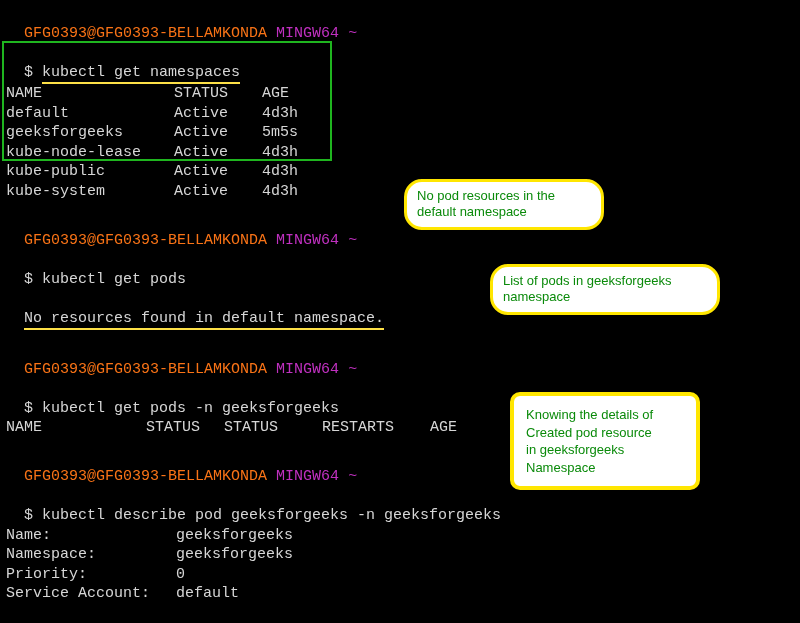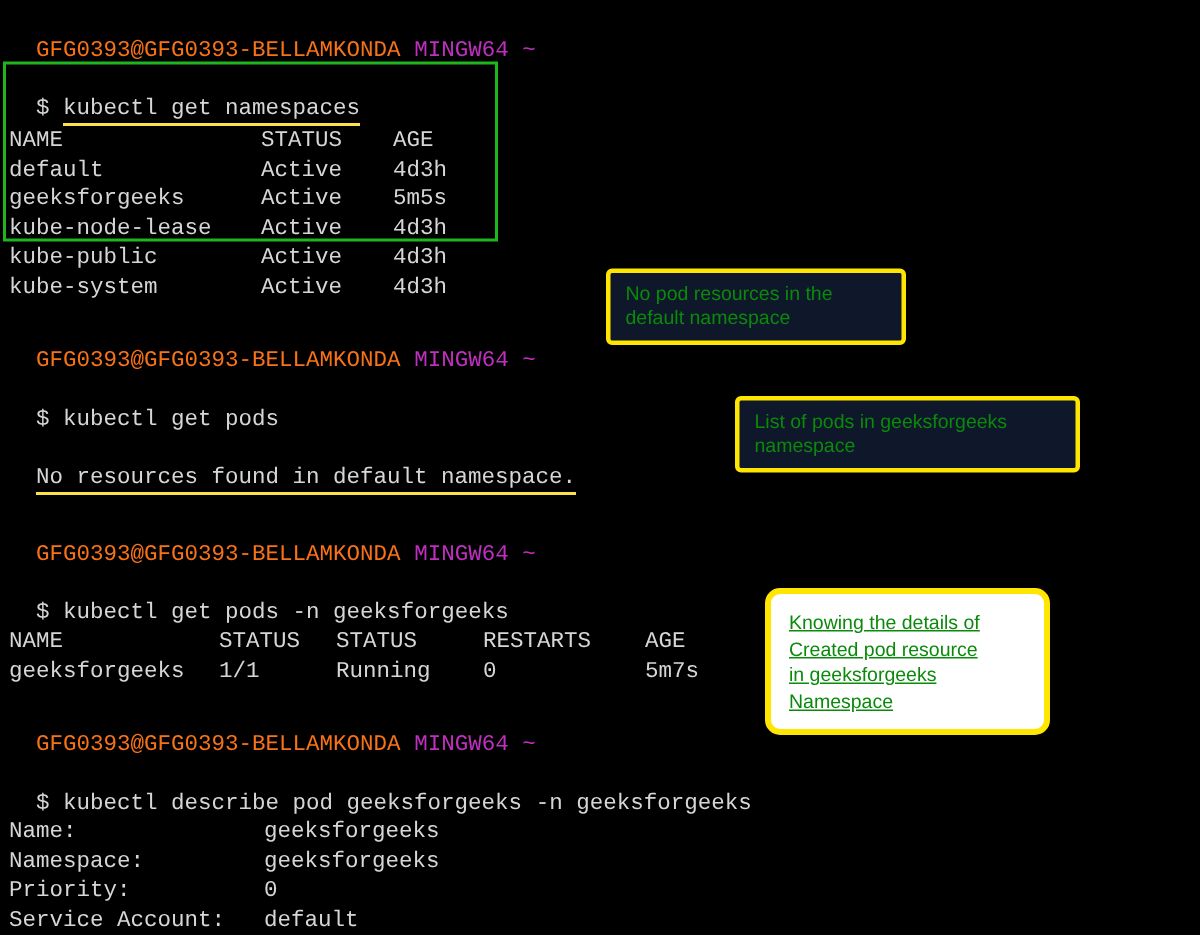--- a/index.html
+++ b/index.html
@@ -23,39 +23,38 @@
     border: 2px solid #1fb51f;
     position: absolute;
   }
   .underline-magenta {
     border-bottom: 2px solid #fde047;
     display: inline-block;
   }
   .callout-yellow {
     position: absolute;
     border: 3px solid #ffe600;
-    border-radius: 4px;
-    background: #0f172a;
+    border-radius: 18px;
+    background: #ffffff;
     color: #0a8a0a;
     font-family: Arial, sans-serif;
     font-size: 13px;
     padding: 6px 10px;
     line-height: 1.25;
   }
   .callout-white {
     position: absolute;
     border: 4px solid #ffe600;
     border-radius: 10px;
     background: #fff;
     color: #0a8a0a;
     font-family: Arial, sans-serif;
     font-size: 13px;
     padding: 10px 12px;
     line-height: 1.35;
-    text-decoration: underline;
   }
 </style>
 </head>
 <body>
 
 <div class="line">
   <span class="green">GFG0393</span><span class="green">@</span><span class="green">GFG0393-BELLAMKONDA</span><span> </span><span class="magenta">MINGW64</span><span> </span><span class="magenta">~</span>
 </div>
 <div class="line">
   <span class="white">$</span><span class="white"> </span><span class="white underline-magenta">kubectl get namespaces</span>
@@ -85,21 +84,20 @@
 <div style="height:10px"></div>
 
 <div class="line">
   <span class="green">GFG0393</span><span class="green">@</span><span class="green">GFG0393-BELLAMKONDA</span><span> </span><span class="magenta">MINGW64</span><span> </span><span class="magenta">~</span>
 </div>
 <div class="line">
   <span class="white">$</span><span class="white"> </span><span class="white">kubectl get pods -n geeksforgeeks</span>
 </div>
 <div>
   <div class="line white"><span style="display:inline-block;width:140px">NAME</span><span style="display:inline-block;width:78px">STATUS</span><span style="display:inline-block;width:98px">STATUS</span><span style="display:inline-block;width:108px">RESTARTS</span><span>AGE</span></div>
-  <div class="line white"><span style="display:inline-block;width:140px">geeksforgeeks</span><span style="display:inline-block;width:78px">1/1</span><span style="display:inline-block;width:98px">Running</span><span style="display:inline-block;width:108px">0</span><span>5m7s</span></div>
 </div>
 
 <div style="height:10px"></div>
 
 <div class="line">
   <span class="green">GFG0393</span><span class="green">@</span><span class="green">GFG0393-BELLAMKONDA</span><span> </span><span class="magenta">MINGW64</span><span> </span><span class="magenta">~</span>
 </div>
 <div class="line">
   <span class="white">$</span><span class="white"> kubectl describe pod geeksforgeeks -n geeksforgeeks</span>
 </div>

